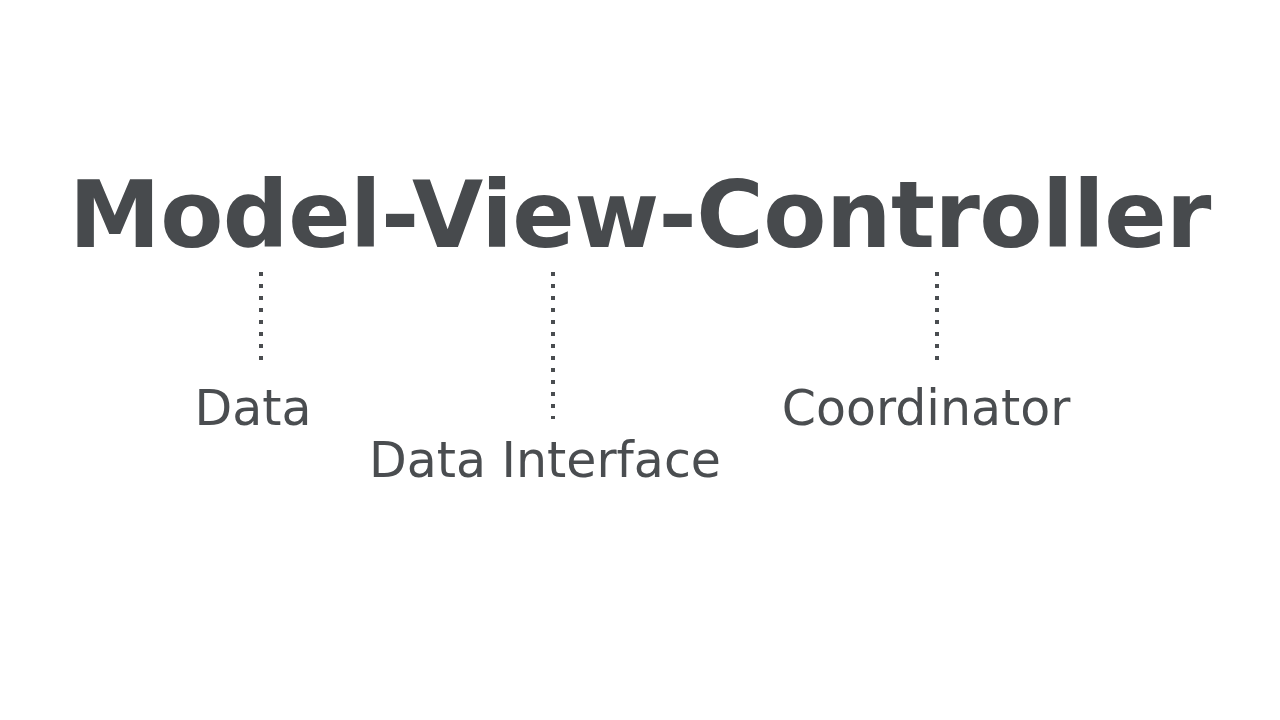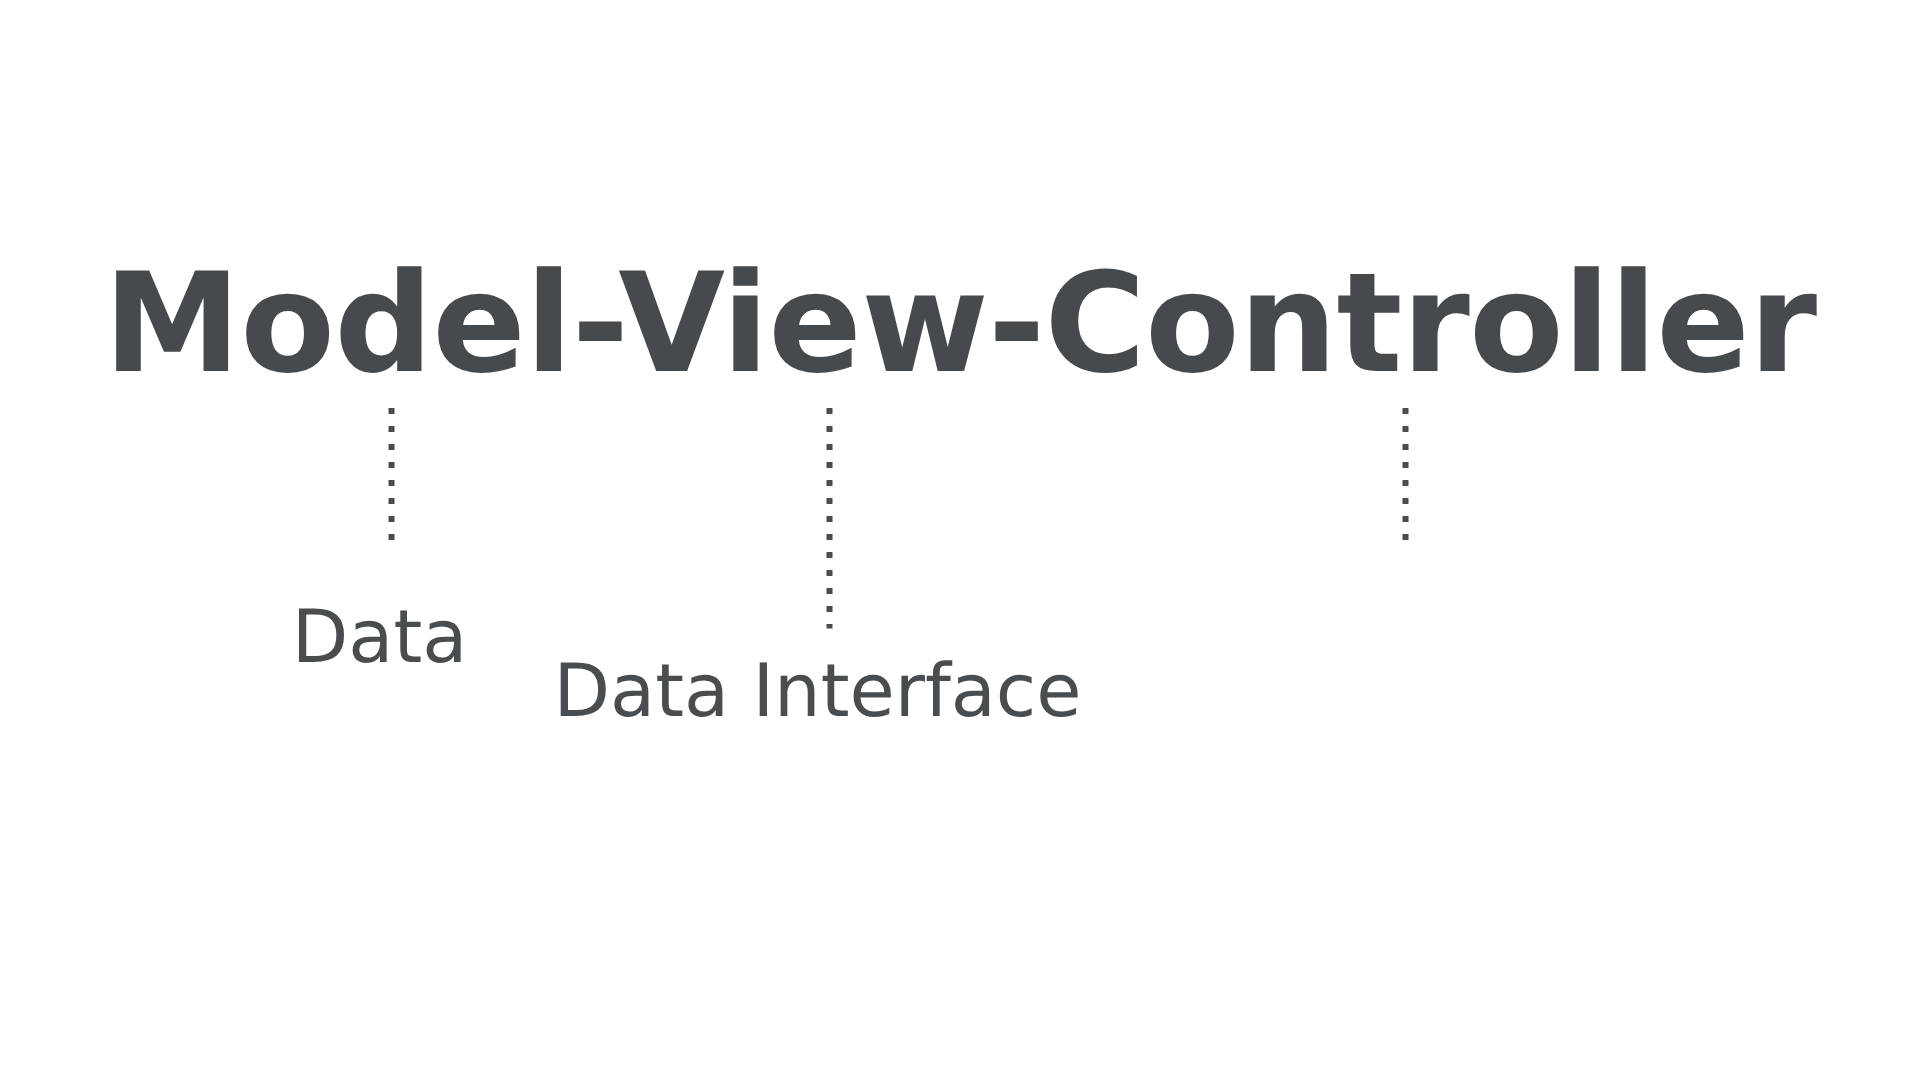--- a/index.html
+++ b/index.html
@@ -61,21 +61,21 @@
     font-weight: 400;
     font-size: 49px;
     line-height: 56px;
     letter-spacing: 0px;
     color: #4a4d50;
     white-space: nowrap;
     text-align: center;
   }
   .sublabel.data-label {
     left: 53px;
-    top: 397px;
+    top: 381px;
     width: 400px;
   }
   .sublabel.ui-label {
     left: 345px;
     top: 433px;
     width: 400px;
   }
   .sublabel.coordinator-label {
     left: 726px;
     top: 381px;
@@ -88,14 +88,15 @@
 <div id="slide">
 
   <div class="title">Model-View-Controller</div>
 
   <div class="leader data-leader"></div>
   <div class="leader ui-leader"></div>
   <div class="leader coordinator-leader"></div>
 
   <div class="sublabel data-label">Data</div>
   <div class="sublabel ui-label">Data Interface</div>
+  <div class="sublabel coordinator-label">Coordinator</div>
 
 </div>
 
 </body></html>

